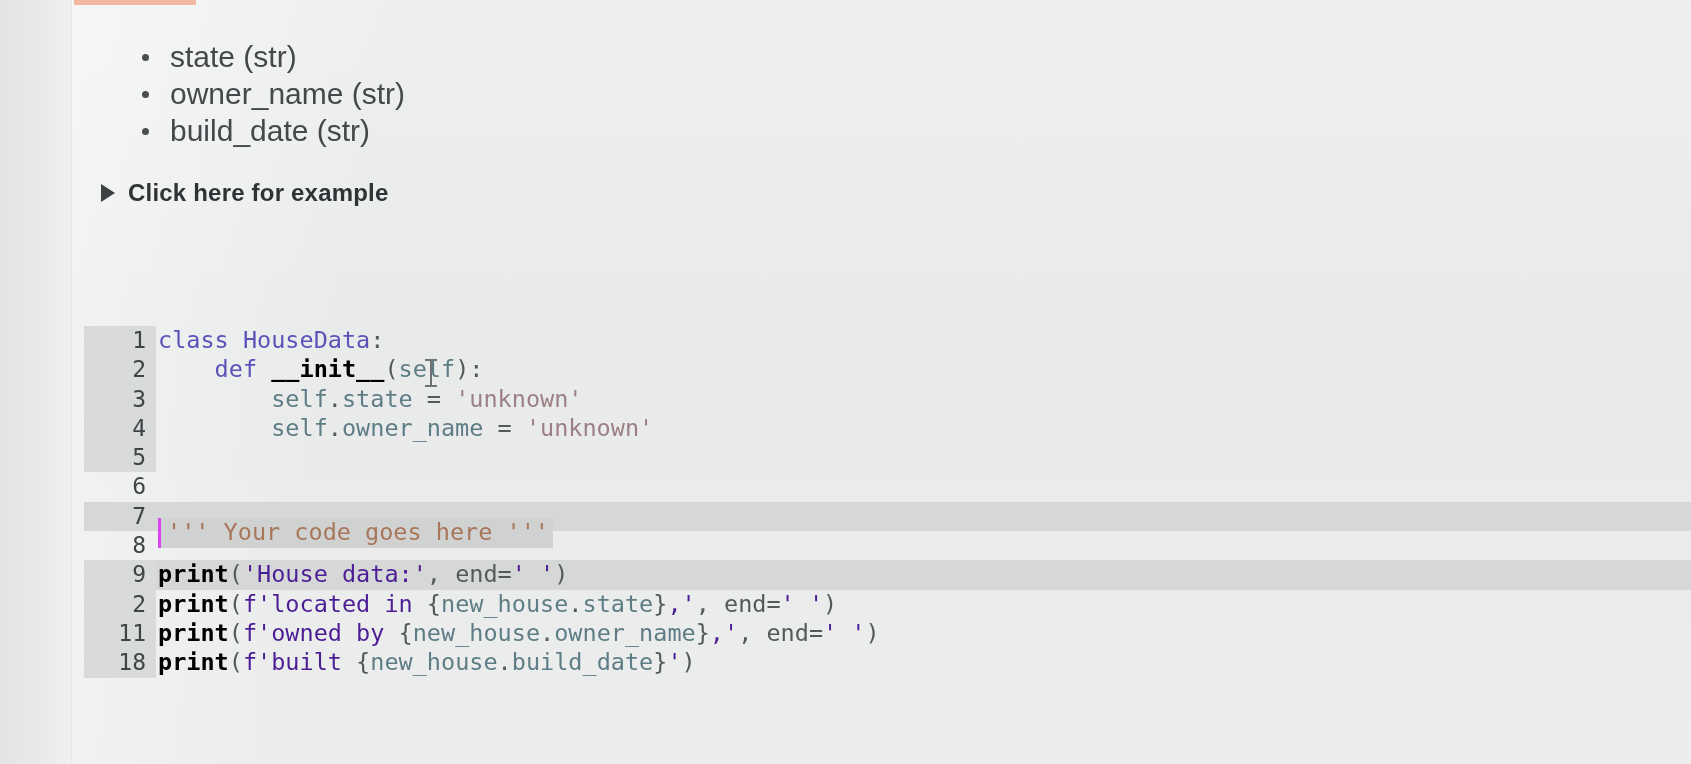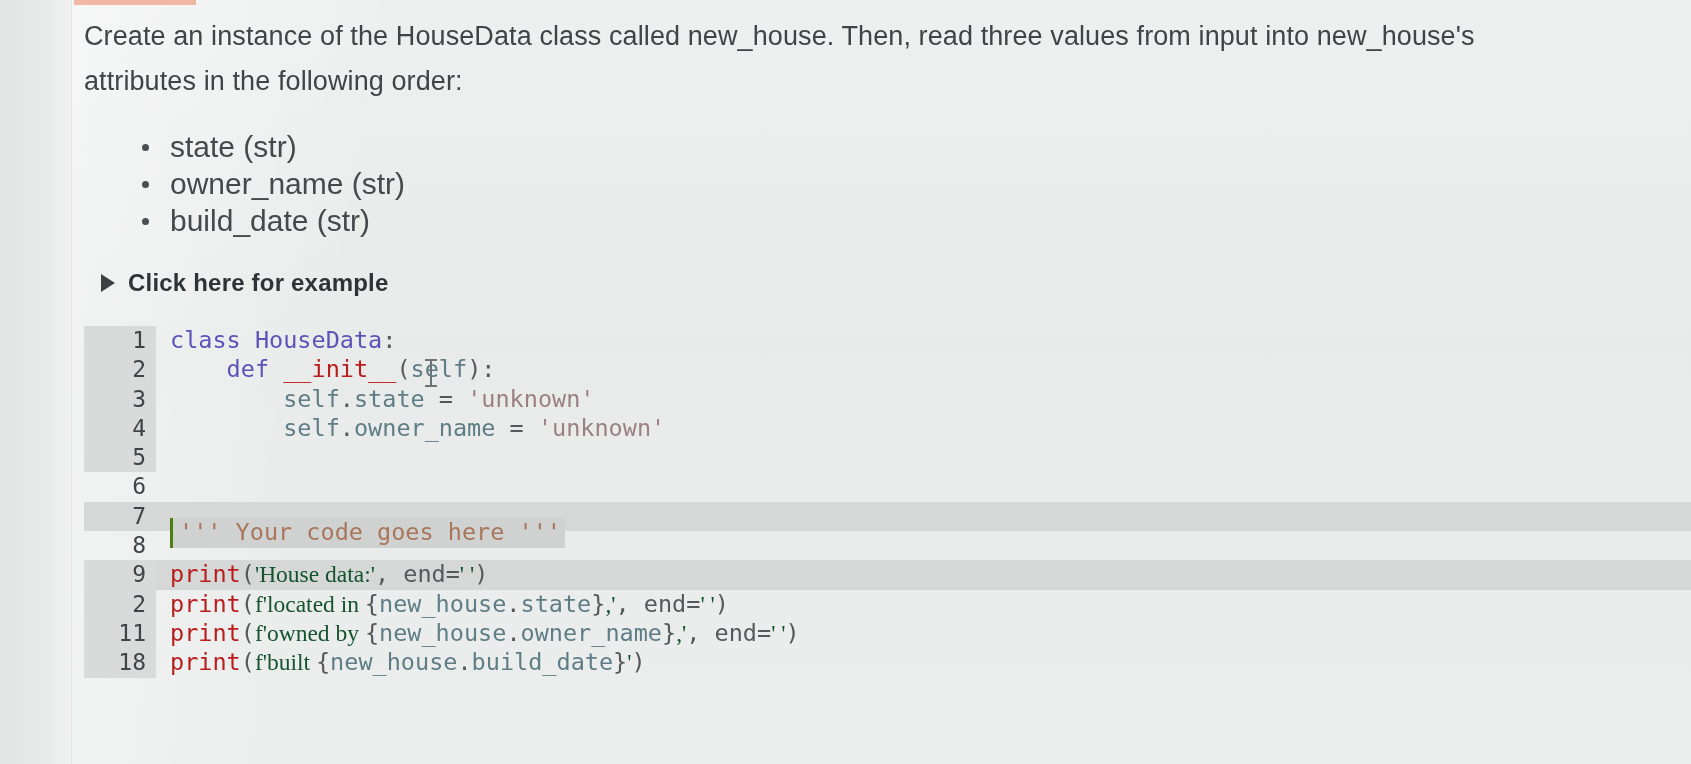--- a/index.html
+++ b/index.html
@@ -139,45 +139,45 @@
     padding-right: 10px;
     box-sizing: border-box;
     color: #3f4446;
     font-size: 23px;
     line-height: 29.3px;
     height: 29.3px;
   }
   .code {
     position: relative;
     z-index: 1;
-    padding-left: 14px;
+    padding-left: 2px;
     line-height: 29.3px;
     color: #54595b;
     text-align: center;
   }
 
   
   .kw   { color: #5b53b8; }
   .cls  { color: #5b53b8; }
-  .fn   { color: #b91c1c; }
+  .fn   { color: #000000; font-weight: bold; }
   .slf  { color: #5f7d86; }
   .attr { color: #5f7d86; }
   .str  { color: #9b7f84; }
-  .str2 { color: #14532d; font-family: Liberation Serif, serif; }
+  .str2 { color: #4c1d95; }
   .op   { color: #55595b; }
   .pun  { color: #55595b; }
   .cmt  { color: #a8765a; }
 
   
   .editbox {
     position: relative;
     display: inline-block;
     background: #d0d2d1;
     padding: 0 4px 0 6px;
-    border-left: 3px solid #4d7c0f;
+    border-left: 3px solid #d946ef;
     margin-top: 33px;
   }
 
   
   #ibeam {
     position: absolute;
     left: 425px;
     top: 359px;
     width: 12px;
     height: 28px;
@@ -201,21 +201,20 @@
 </style>
 </head>
 <body>
 
 <div id="page"></div>
 <div id="left-edge"></div>
 <div id="top-accent"></div>
 
 <div id="content">
 
-  <p class="prompt">Create an instance of the HouseData class called new_house. Then, read three values from input into new_house's attributes in the following order:</p>
 
   <ul class="attr-list">
     <li>state (str)</li>
     <li>owner_name (str)</li>
     <li>build_date (str)</li>
   </ul>
 
   <div class="disclosure">
     <span class="tri"></span>
     <span class="dlabel">Click here for example</span>

